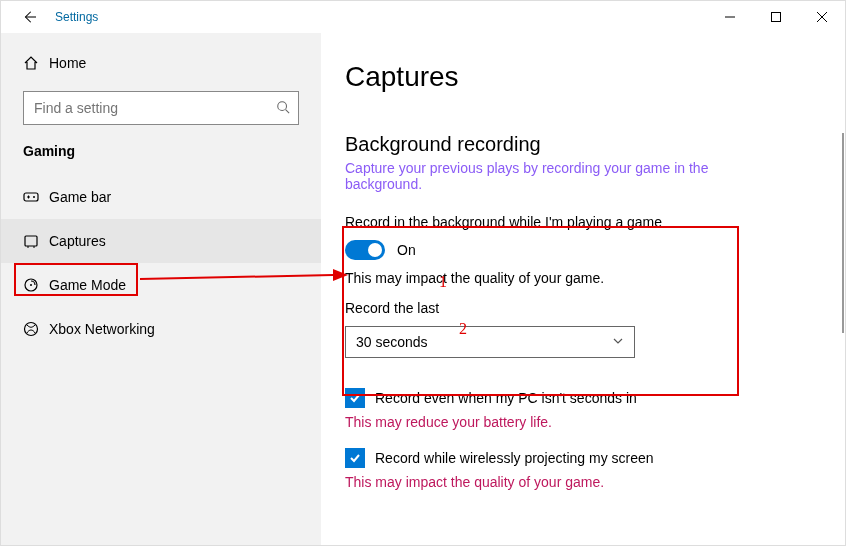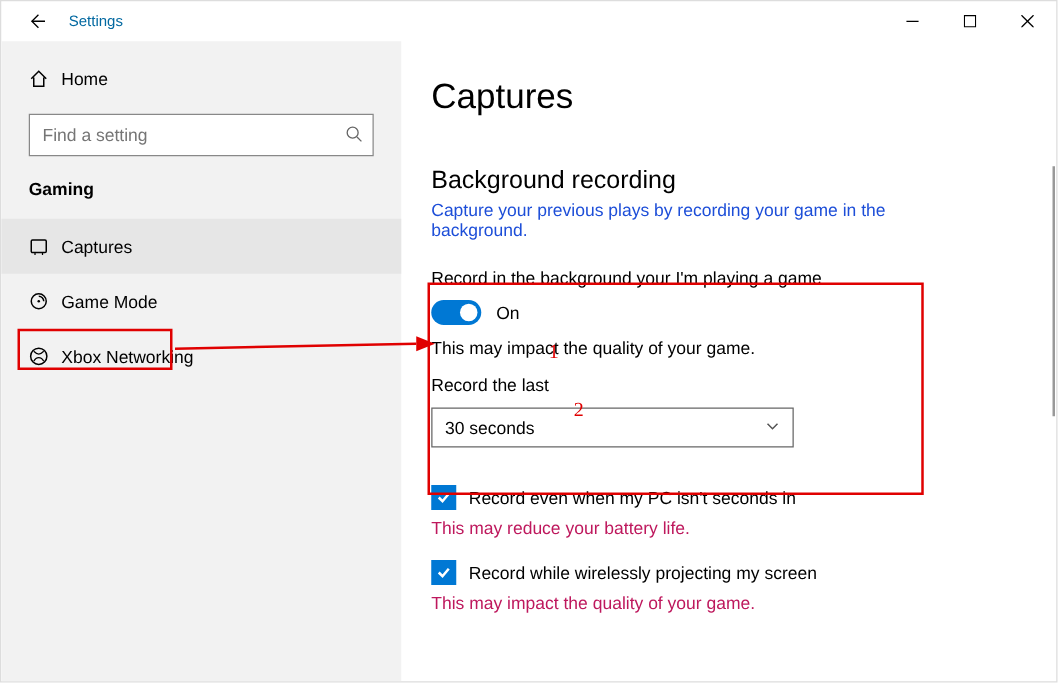--- a/index.html
+++ b/index.html
@@ -116,21 +116,21 @@
     font-weight: 400;
     margin-bottom: 40px;
   }
   .section-title {
     font-size: 20px;
     font-weight: 400;
     margin-bottom: 4px;
   }
   .section-desc {
     font-size: 14px;
-    color: #1d4ed8;
+    color: #8b5cf6;
     margin-bottom: 22px;
     max-width: 410px;
   }
   .setting-label {
     font-size: 14px;
     margin-bottom: 10px;
   }
   .toggle-row {
     display: flex;
     align-items: center;
@@ -261,20 +261,31 @@
       <span>
         <svg width="14" height="14" viewBox="0 0 16 16">
             <circle cx="7" cy="7" r="5" stroke="#666" fill="none" stroke-width="1.2"></circle>
             <line x1="11" y1="11" x2="15" y2="15" stroke="#666" stroke-width="1.2"></line>
           </svg>
       </span>
     </div>
 
     <div class="category">Gaming</div>
 
+    <div class="nav-item">
+      <span class="icon">
+        <svg width="16" height="16" viewBox="0 0 16 16">
+            <rect x="1" y="4" width="14" height="8" rx="2" stroke="#000" fill="none" stroke-width="1.2"></rect>
+            <circle cx="11" cy="8" r="1" fill="#000"></circle>
+            <line x1="4" y1="8" x2="7" y2="8" stroke="#000"></line>
+            <line x1="5.5" y1="6.5" x2="5.5" y2="9.5" stroke="#000"></line>
+          </svg>
+      </span>
+      <span class="label">Game bar</span>
+    </div>
 
     <div class="nav-item selected">
       <span class="icon">
         <svg width="16" height="16" viewBox="0 0 16 16">
             <rect x="2" y="3" width="12" height="10" rx="1" stroke="#000" fill="none" stroke-width="1.2"></rect>
             <path d="M5 13 L5 15 M11 13 L11 15" stroke="#000"></path>
           </svg>
       </span>
       <span class="label">Captures</span>
     </div>
@@ -300,21 +311,21 @@
       <span class="label">Xbox Networking</span>
     </div>
   </div>
 
   <div class="main">
     <div class="page-title">Captures</div>
 
     <div class="section-title">Background recording</div>
     <div class="section-desc">Capture your previous plays by recording your game in the background.</div>
 
-    <div class="setting-label">Record in the background your I'm playing a game</div>
+    <div class="setting-label">Record in the background while I'm playing a game</div>
     <div class="toggle-row">
       <div class="toggle"></div>
       <div class="toggle-label">On</div>
     </div>
     <div class="hint">This may impact the quality of your game.</div>
 
     <div class="setting-label">Record the last</div>
     <div class="dropdown">
       <span class="value">30 seconds</span>
       <span>

